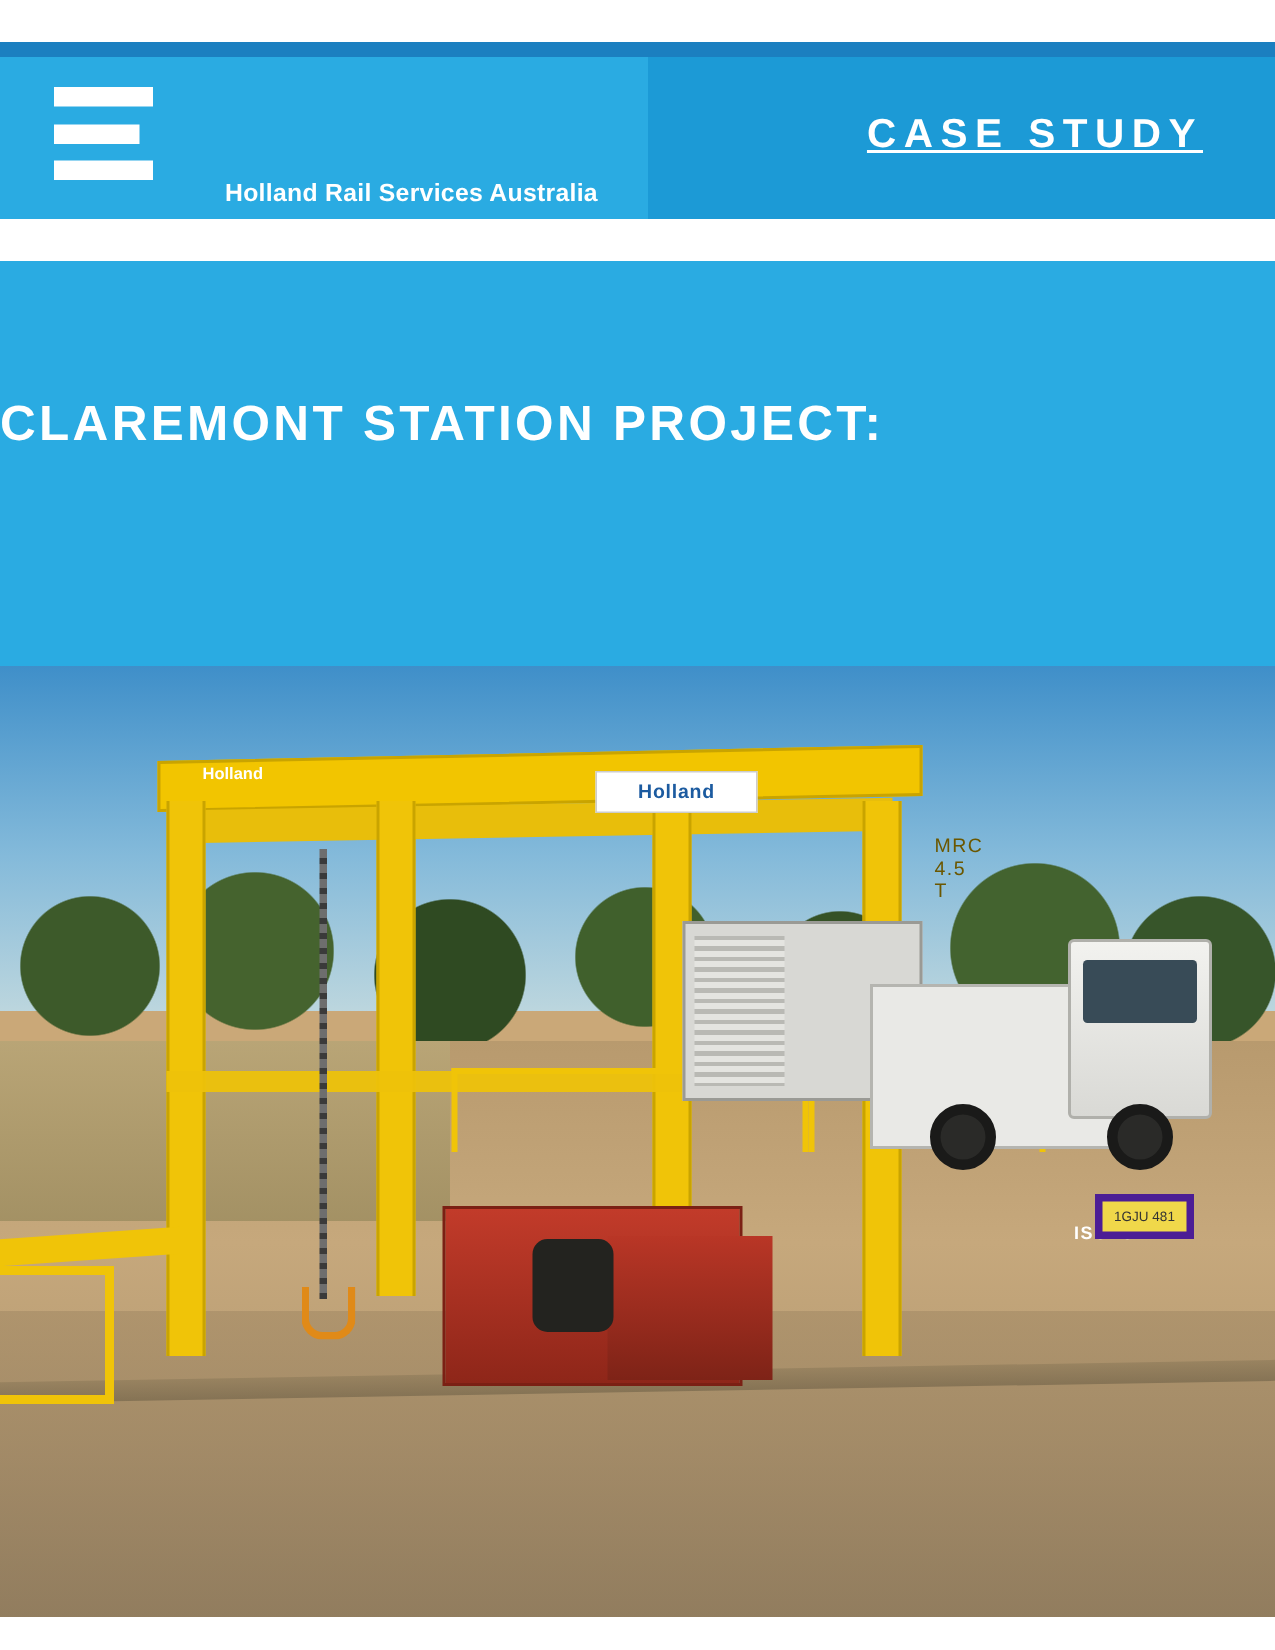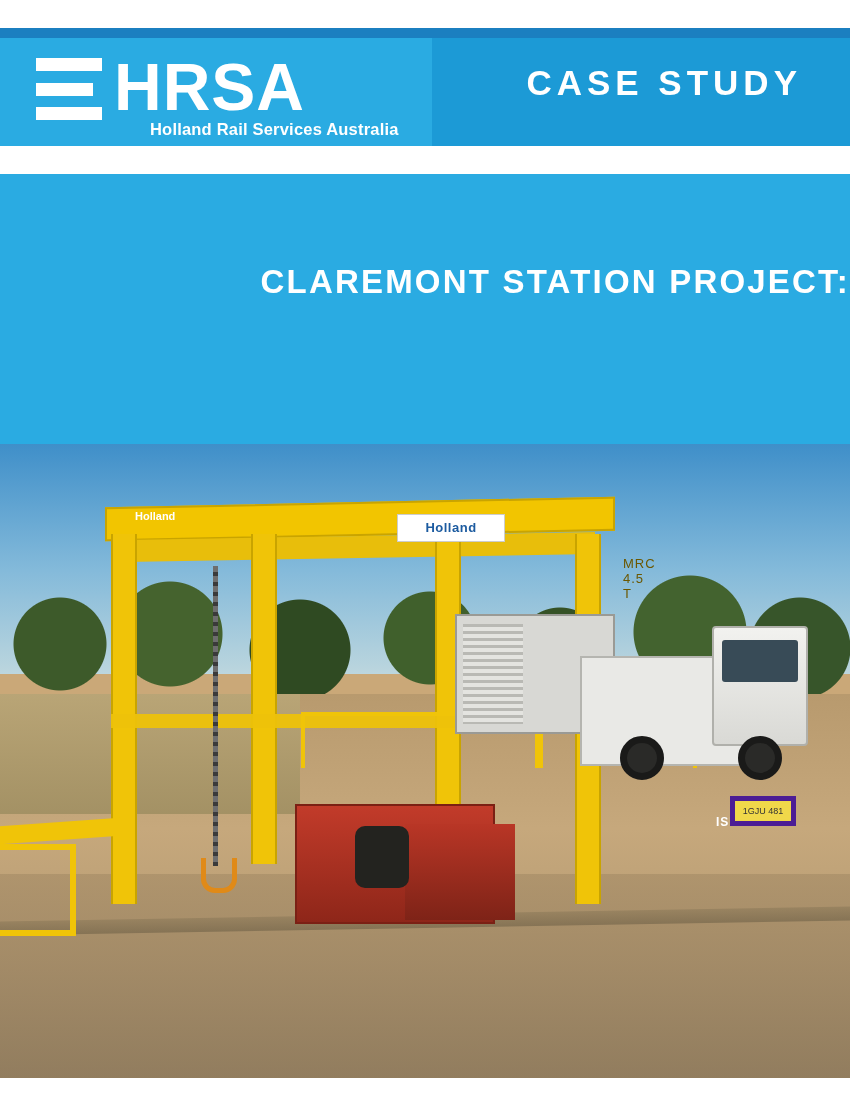--- a/index.html
+++ b/index.html
@@ -91,46 +91,47 @@
     left: 150px;
     top: 92px;
     color: #ffffff;
     font-size: 16.5px;
     font-weight: bold;
     letter-spacing: 0.2px;
   }
   .case-study {
     position: absolute;
     right: 48px;
-    top: 35px;
-    color: #ffffff;
-    font-size: 35px;
+    top: 46px;
+    color: #ffffff;
+    font-size: 27px;
     font-weight: bold;
     letter-spacing: 5px;
+    text-decoration: underline;
   }
 
   
   .gap {
     position: absolute;
     left: 0;
     top: 118px;
     width: 850px;
     height: 28px;
     background: #ffffff;
   }
 
   
   .title-band {
     position: absolute;
     left: 0;
     top: 146px;
     width: 850px;
     height: 270px;
     background: #2aabe2;
-    text-align: right;
+    text-align: left;
     box-sizing: border-box;
     padding-top: 86px;
   }
   .title-main {
     color: #ffffff;
     font-size: 33px;
     font-weight: bold;
     letter-spacing: 2.2px;
     line-height: 44px;
     margin: 0 0 10px 0;
@@ -314,21 +315,20 @@
     <div class="header">
       <div class="header-left"></div>
       <div class="header-accent"></div>
 
       <div class="logo-wrap">
         <div class="logo-mark">
           <span></span>
             <span></span>
             <span></span>
         </div>
-        <div class="logo-text">HRSA</div>
       </div>
       <div class="logo-sub">Holland Rail Services Australia</div>
 
       <div class="case-study">CASE STUDY</div>
     </div>
 
     <div class="gap"></div>
 
     <div class="title-band">
       <h1 class="title-main">CLAREMONT STATION PROJECT:</h1>

